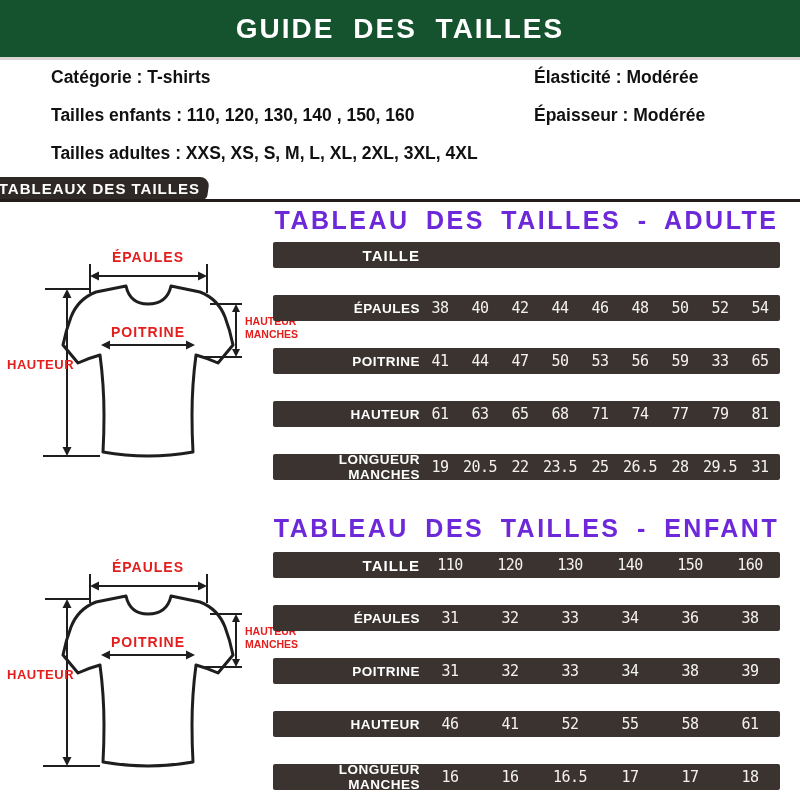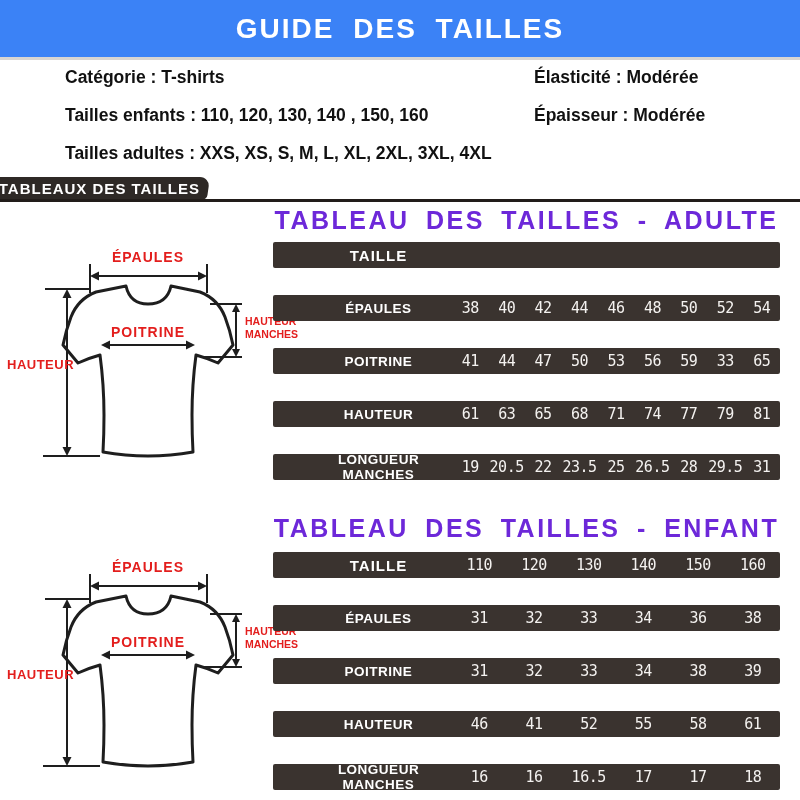--- a/index.html
+++ b/index.html
@@ -4,31 +4,31 @@
 <style>
   html,body { margin:0; padding:0; background:#ffffff; }
   .page {
     position:relative; width:800px; height:800px; background:#ffffff;
     overflow:hidden; font-family:"Liberation Sans", sans-serif; color:#111;
   }
 
   
   .banner {
     position:absolute; top:0; left:0; right:0; height:57px;
-    background:#3b82f6; display:flex; align-items:center; justify-content:center;
+    background:#14532d; display:flex; align-items:center; justify-content:center;
     border-bottom:3px solid #d8d5d2;
   }
   .banner h1 {
     margin:0; color:#ffffff; font-size:28px; font-weight:700;
     letter-spacing:2px; word-spacing:9px;
   }
 
   
   .info-col { position:absolute; top:66px; }
-  .info-col.left  { left:65px; }
+  .info-col.left  { left:51px; }
   .info-col.right { left:534px; }
   .info-col p { margin:0 0 16px 0; font-size:17.5px; font-weight:700; line-height:22px; }
 
   
   .ribbon {
     position:absolute; top:177px; left:-8px; width:218px; height:23px;
     background:#2e2926; transform:skewX(-8deg); transform-origin:top left;
     border-radius:0 10px 5px 0;
   }
   .ribbon span {
@@ -47,21 +47,21 @@
   .tbl-title.child { top:514px; }
 
   
   .stable { position:absolute; left:273px; width:507px; }
   .stable.adult { top:242px; }
   .stable.child { top:552px; }
   .trow {
     display:flex; align-items:center; height:26px; margin-bottom:27px;
     background:#3a332f; color:#ffffff; border-radius:2px;
   }
-  .tlabel { width:147px; text-align:center; font-weight:700; font-size:13.5px; letter-spacing:.5px;padding-left:32px; }
+  .tlabel { width:147px; text-align:right; font-weight:700; font-size:13.5px; letter-spacing:.5px; }
   .thead .tlabel { font-size:15px; letter-spacing:1px; }
   .tvals { flex:1; display:flex; }
   .tcell {
     flex:1; min-width:0; text-align:center; color:#f4f2f0;
     font-family:"DejaVu Sans Mono", monospace; font-size:15px; letter-spacing:-0.5px;
   }
 
   
   .diagram { position:absolute; left:5px; width:295px; height:240px; margin:0; }
   .diagram.adult { top:245px; }

